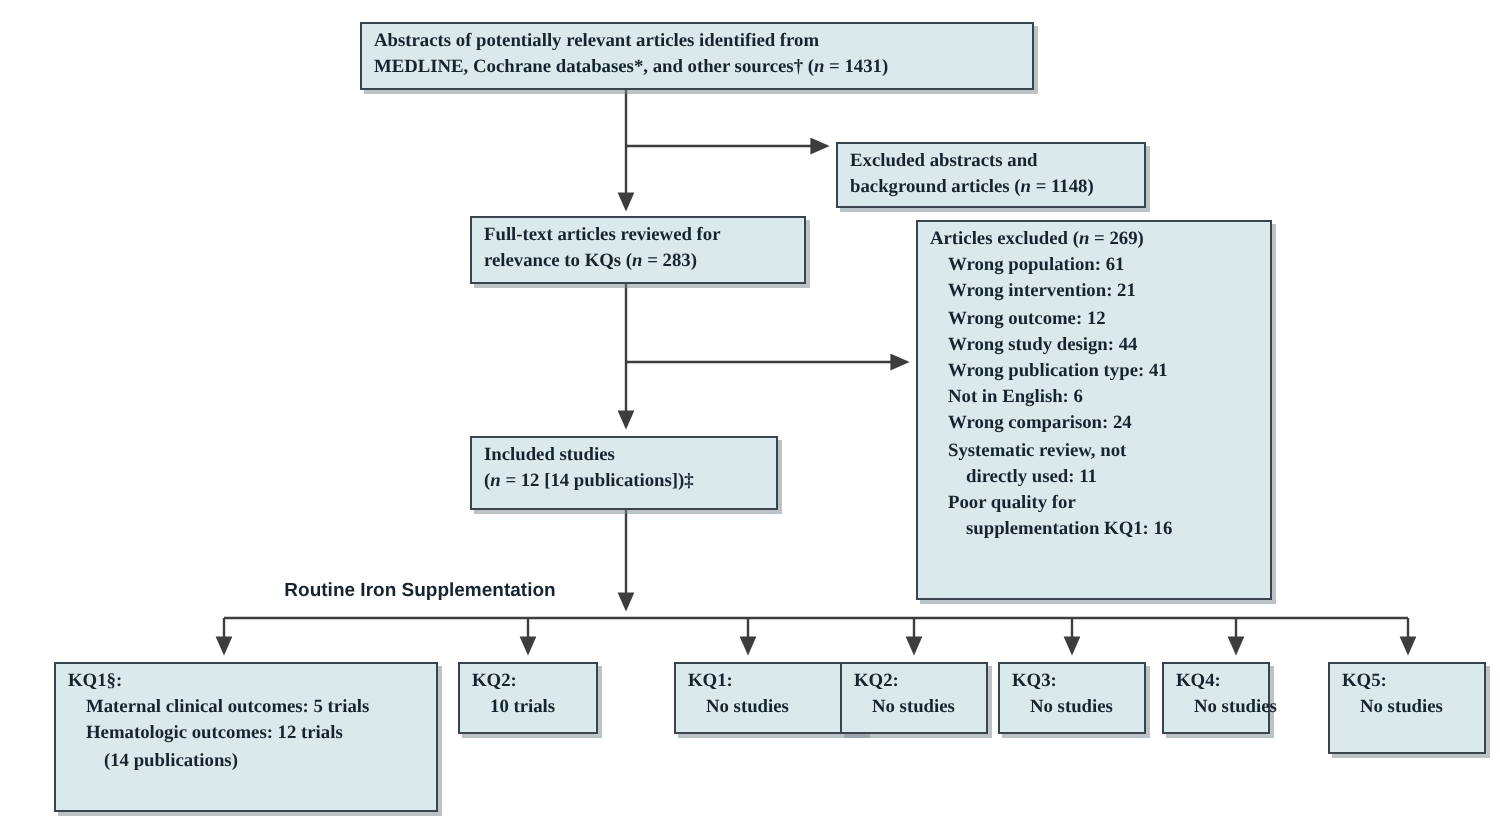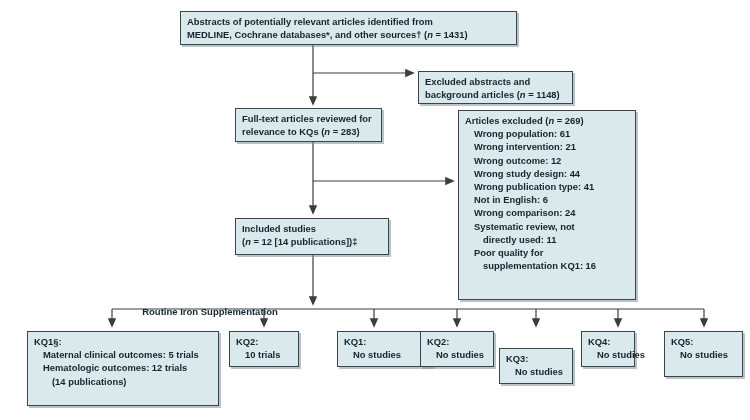--- a/index.html
+++ b/index.html
@@ -6,28 +6,28 @@
   .canvas{
     position:relative;width:750px;height:420px;background:#ffffff;
     font-family:"Liberation Sans",sans-serif;overflow:hidden;
   }
   svg.connectors{position:absolute;left:0;top:0;width:750px;height:420px;}
   .box{
     position:absolute;box-sizing:border-box;
     background:#d9e9ec;border:1.3px solid #39444c;
     box-shadow:2px 2px 0 rgba(122,136,142,0.5);
     color:#15242f;font-size:9.4px;font-weight:bold;line-height:13.2px;
-    padding:3px 6px;white-space:nowrap;
+    padding:3px 6px;white-space:nowrap;font-family:Liberation Serif, serif;
   }
   .box .ln{white-space:nowrap;}
   .ind1{padding-left:9px;}
   .ind2{padding-left:18px;}
   .blabel{
     position:absolute;transform:translateX(-50%);
-    font-size:9.5px;font-weight:bold;color:#15242f;white-space:nowrap;margin-top:16px;
+    font-size:9.5px;font-weight:bold;color:#15242f;white-space:nowrap;
   }
   i{font-style:italic;}
 </style>
 </head>
 <body>
 
 <div class="canvas">
 
   <svg class="connectors" viewBox="0 0 750 420" xmlns="http://www.w3.org/2000/svg">
     <defs>
@@ -55,21 +55,21 @@
   <div class="box" style="left:180px;top:11px;width:337px;height:34px">
     <div class="ln">Abstracts of potentially relevant articles identified from</div>
     <div class="ln">MEDLINE, Cochrane databases*, and other sources† (<i>n</i> = 1431)</div>
   </div>
 
   <div class="box" style="left:418px;top:71px;width:155px;height:33px">
     <div class="ln">Excluded abstracts and</div>
     <div class="ln">background articles (<i>n</i> = 1148)</div>
   </div>
 
-  <div class="box" style="left:235px;top:108px;width:147px;height:34px">
+  <div class="box" style="left:235px;top:108px;width:168px;height:34px">
     <div class="ln">Full-text articles reviewed for</div>
     <div class="ln">relevance to KQs (<i>n</i> = 283)</div>
   </div>
 
   <div class="box" style="left:458px;top:110px;width:178px;height:190px">
     <div class="ln">Articles excluded (<i>n</i> = 269)</div>
     <div class="ln ind1">Wrong population: 61</div>
     <div class="ln ind1">Wrong intervention: 21</div>
     <div class="ln ind1">Wrong outcome: 12</div>
     <div class="ln ind1">Wrong study design: 44</div>
@@ -104,21 +104,21 @@
   <div class="box" style="left:337px;top:331px;width:96px;height:36px">
     <div class="ln">KQ1:</div>
     <div class="ln ind1">No studies</div>
   </div>
 
   <div class="box" style="left:420px;top:331px;width:74px;height:36px">
     <div class="ln">KQ2:</div>
     <div class="ln ind1">No studies</div>
   </div>
 
-  <div class="box" style="left:499px;top:348px;width:74px;height:36px">
+  <div class="box" style="left:499px;top:331px;width:74px;height:36px">
     <div class="ln">KQ3:</div>
     <div class="ln ind1">No studies</div>
   </div>
 
   <div class="box" style="left:581px;top:331px;width:54px;height:36px">
     <div class="ln">KQ4:</div>
     <div class="ln ind1">No studies</div>
   </div>
 
   <div class="box" style="left:664px;top:331px;width:79px;height:46px">

